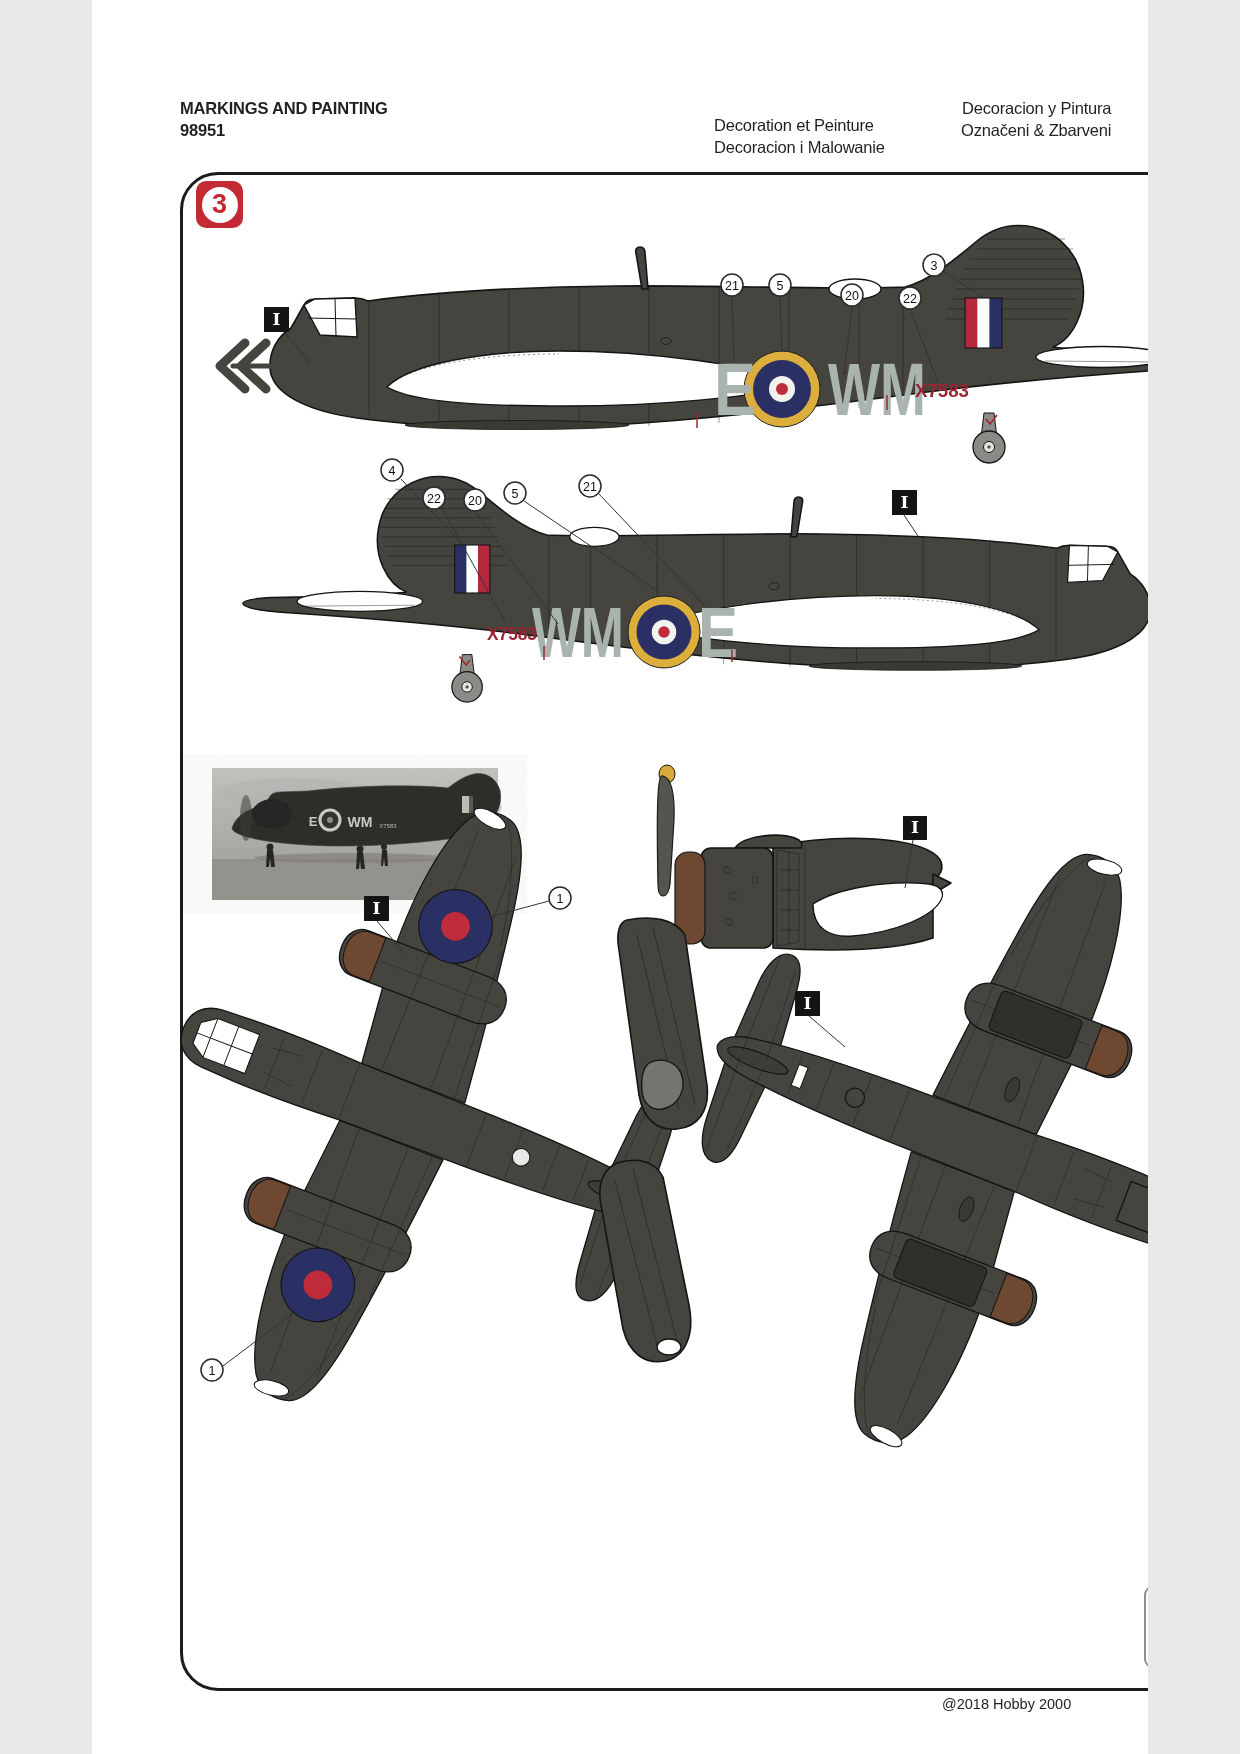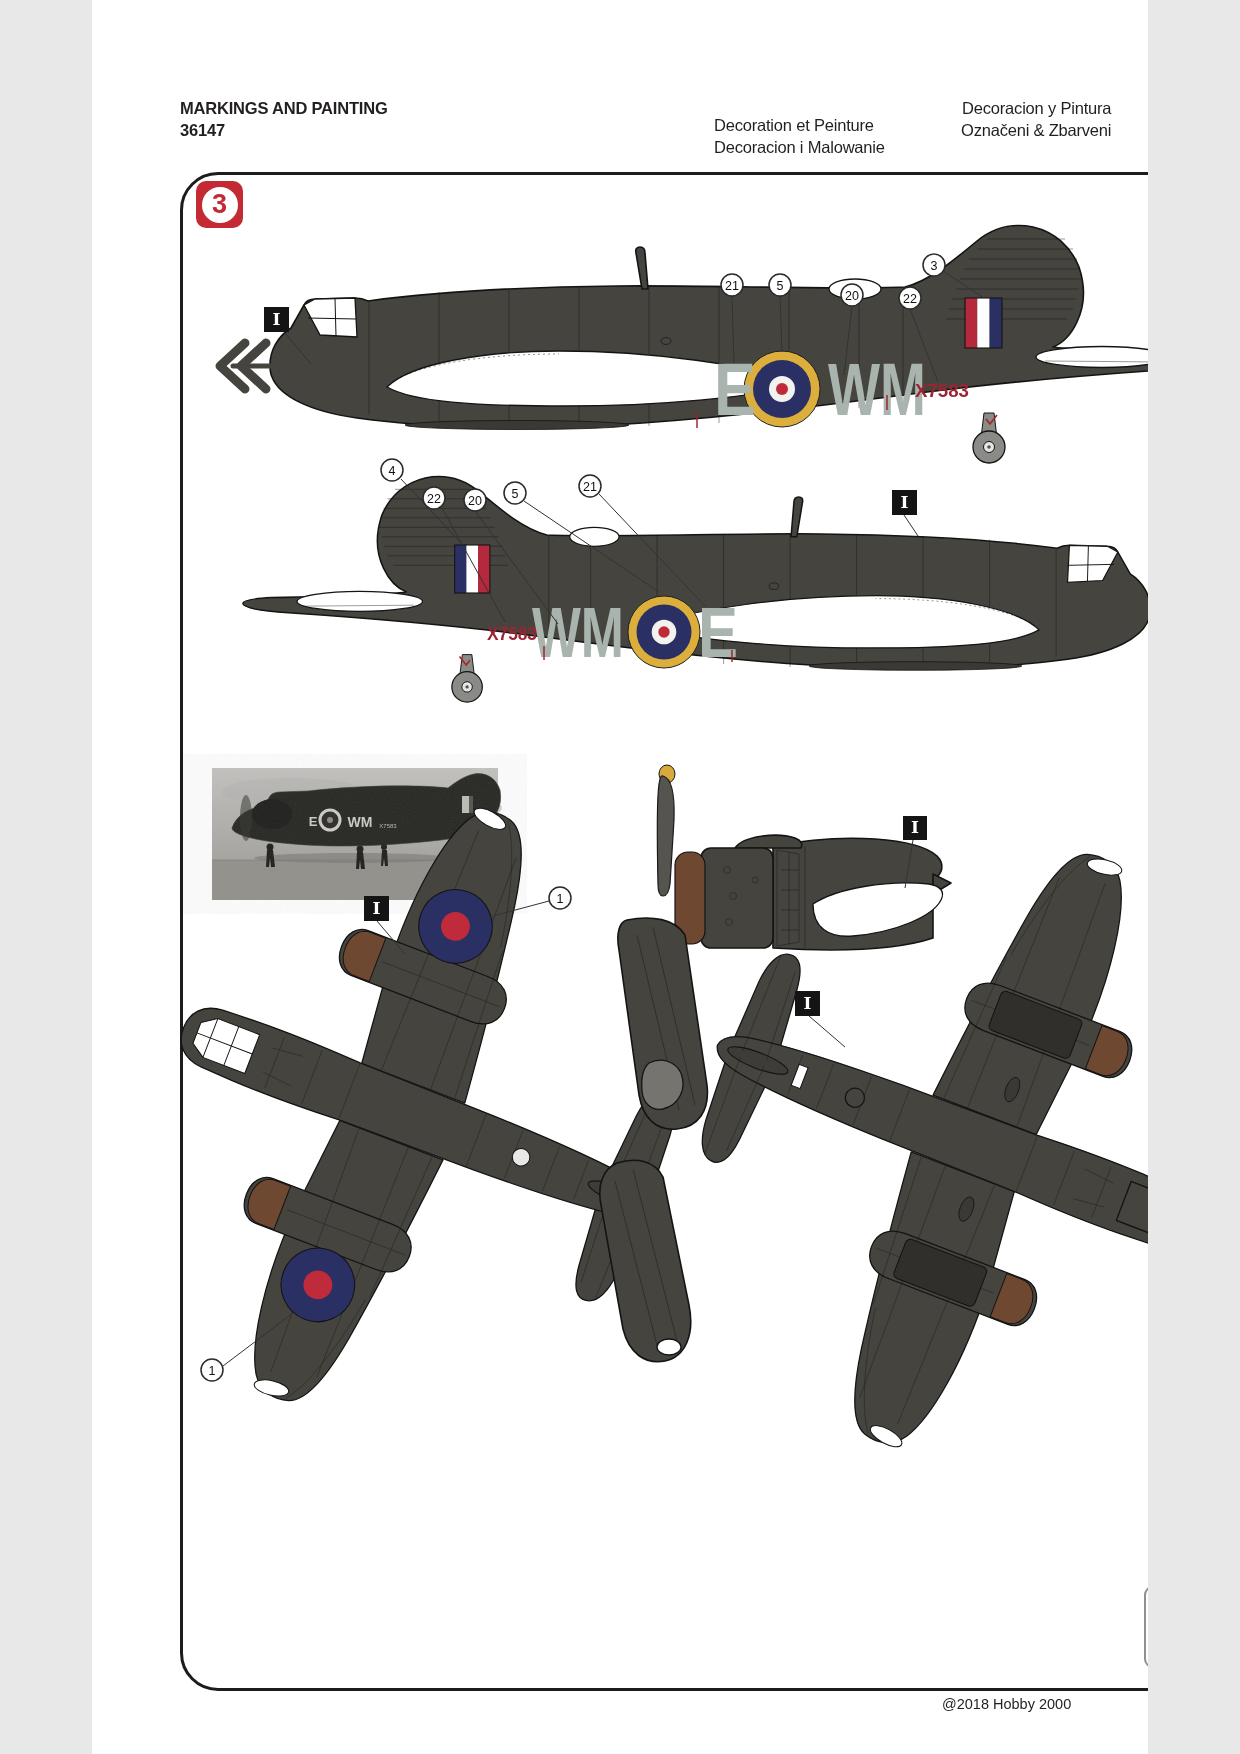--- a/index.html
+++ b/index.html
@@ -110,21 +110,21 @@
       </linearGradient>
       <filter id="grain">
           <feTurbulence type="fractalNoise" baseFrequency="0.9" numOctaves="1" result="n"></feTurbulence>
         <feColorMatrix in="n" type="matrix" values="0 0 0 0 0.4 0 0 0 0 0.4 0 0 0 0 0.4 0 0 0 0.14 0"></feColorMatrix>
       </filter>
     </defs>
   </svg>
 
   <div class="hcol bold" style="left:88px;">
     <div>MARKINGS AND PAINTING</div>
-    <div>36147</div>
+    <div>98951</div>
   </div>
   <div class="hcol" style="left:622px;margin-top:17px;">
     <div>Decoration et Peinture</div>
     <div>Decoracion i Malowanie</div>
   </div>
   <div class="hcol" style="left:869px;text-align:right;">
     <div>Decoracion y Pintura</div>
     <div>Označeni &amp; Zbarveni</div>
   </div>
 

